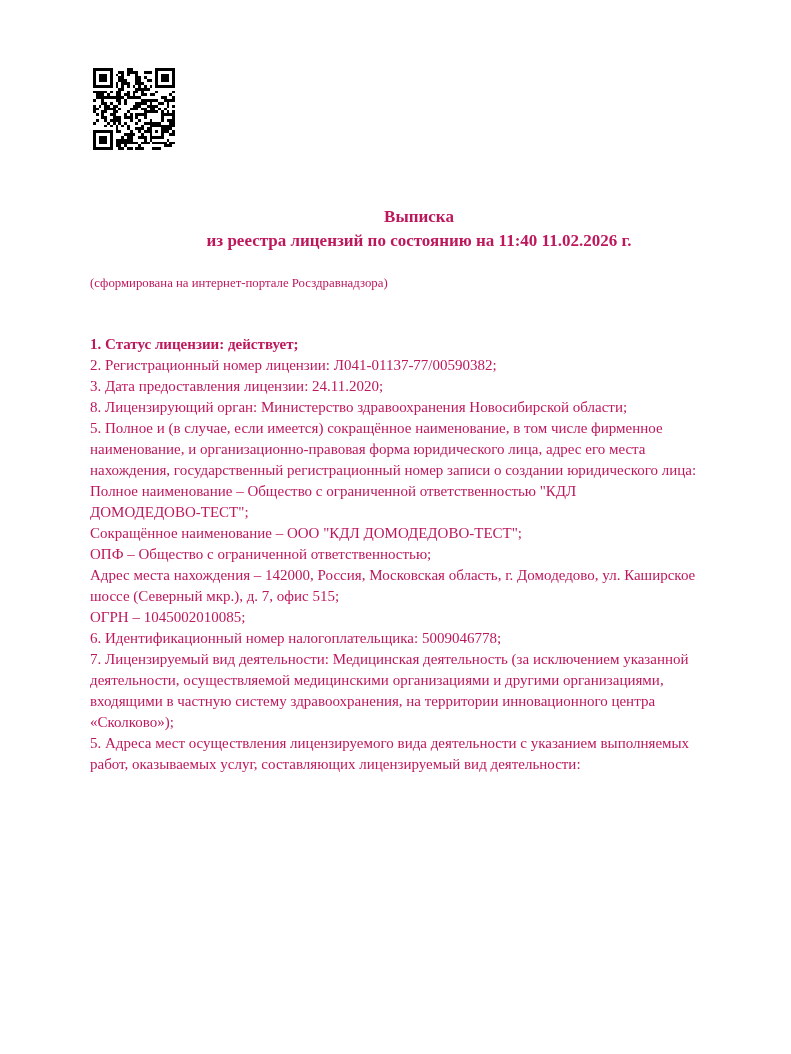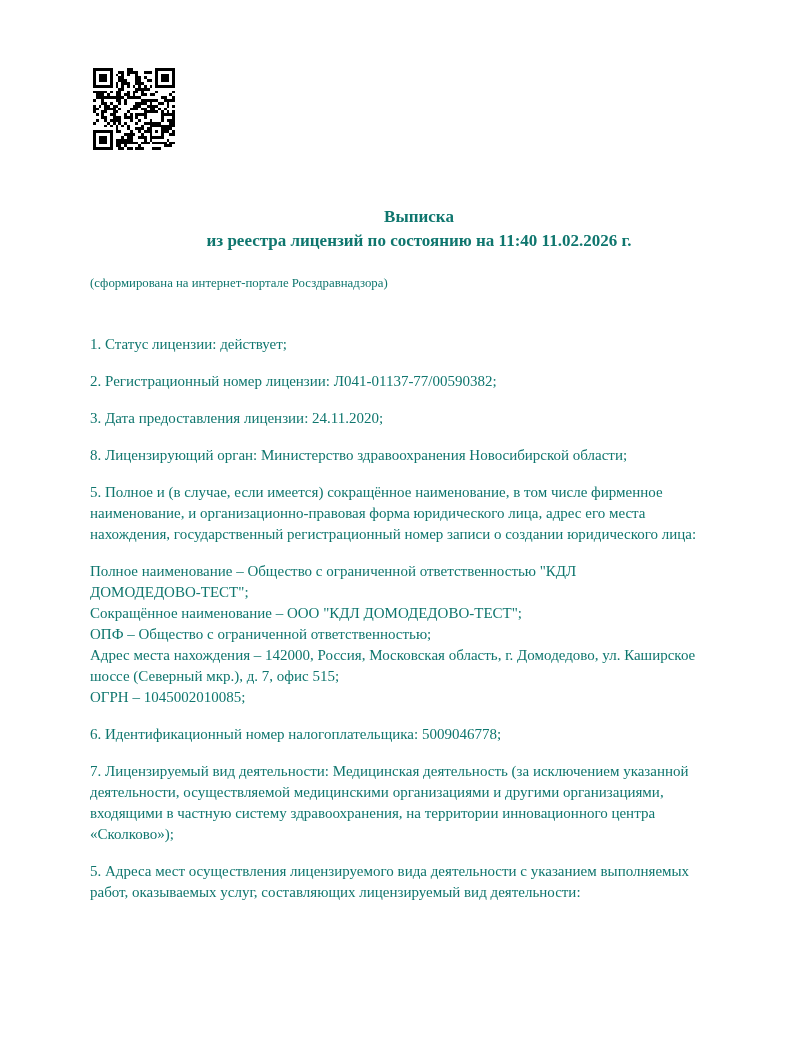--- a/index.html
+++ b/index.html
@@ -7,21 +7,21 @@
     padding: 0;
     background: #ffffff;
   }
   .page {
     position: relative;
     width: 791px;
     height: 1054px;
     background: #ffffff;
     overflow: hidden;
     font-family: "Liberation Serif", "DejaVu Serif", serif;
-    color: #0f766e;
+    color: #be185d;
   }
   .qr {
     position: absolute;
     left: 93px;
     top: 68px;
     width: 82px;
     height: 82px;
   }
   .qr svg { display: block; width: 100%; height: 100%; }
   .content {
@@ -37,27 +37,27 @@
     line-height: 24px;
     white-space: pre-line;
   }
   .subtitle {
     margin-top: 22px;
     text-align: left;
     font-size: 12.8px;
     line-height: 17px;
   }
   .para {
-    margin-top: 16px;
     font-size: 15px;
     line-height: 21px;
     white-space: pre-line;
   }
   .para.first {
     margin-top: 42px;
+    font-weight: bold;
   }
 </style>
 </head>
 <body>
 
 <div class="page">
 
   <div class="qr" id="qr-box">
       <svg viewBox="0 0 29 29" shape-rendering="crispEdges" xmlns="http://www.w3.org/2000/svg" role="img" aria-label="qr-code">
         <rect width="29" height="29" fill="#ffffff"></rect>

